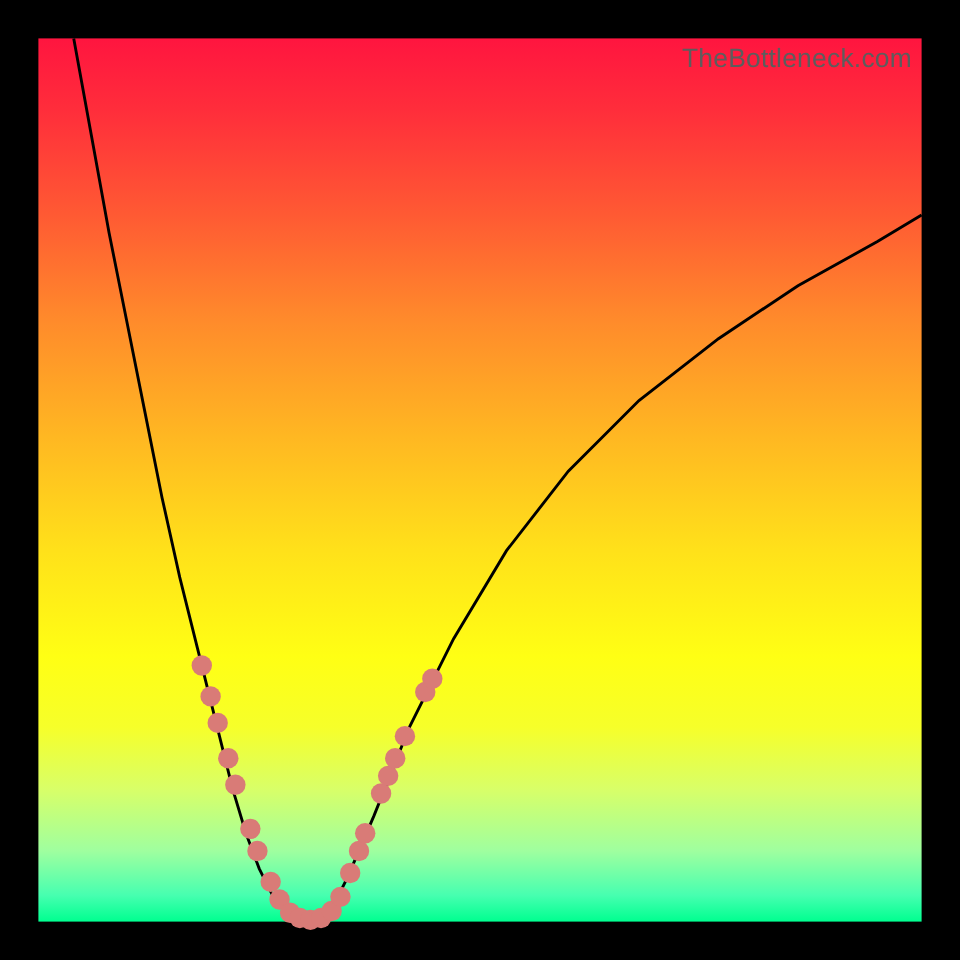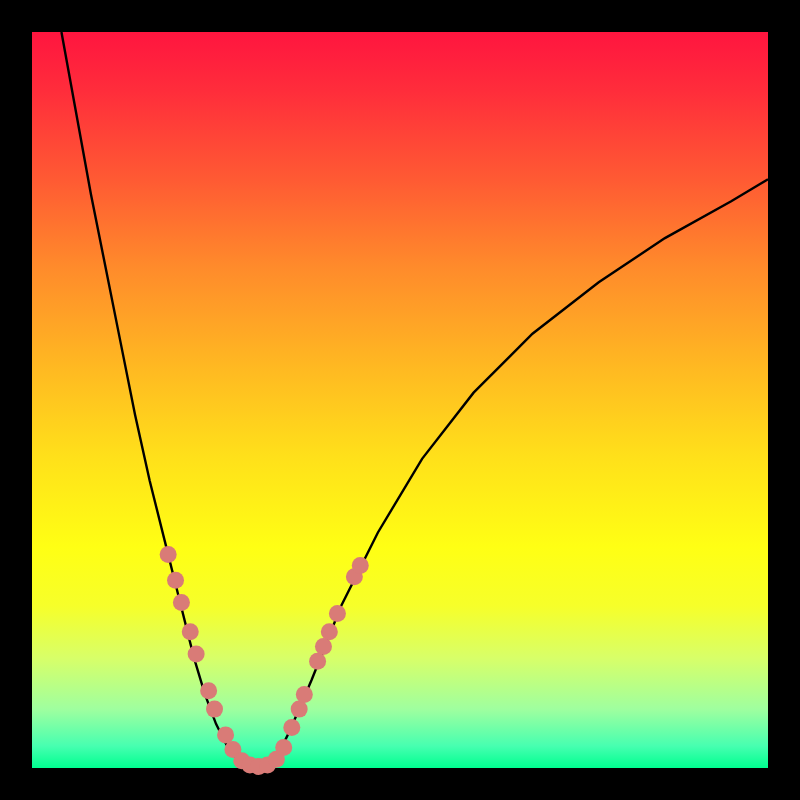--- a/index.html
+++ b/index.html
@@ -66,20 +66,21 @@
   .marker {
     fill: #d97b77;
     stroke: none;
   }
 </style>
 </head>
 <body>
 
 <div class="frame">
   <div class="plot">
+    <div class="watermark">TheBottleneck.com</div>
     <svg class="overlay" viewBox="0 0 736 736" preserveAspectRatio="none">
       <path id="curve-left" class="curve" d="M29.44 0.00 L44.16 80.96 L58.88 161.92 L73.60 235.52 L88.32 309.12 L103.04 382.72 L117.76 448.96 L132.48 507.84 L147.20 566.72 L161.92 625.60 L172.96 662.40 L184.00 691.84 L195.04 713.92 L206.08 728.64"></path>
       <path id="curve-mid" class="curve" d="M206.08 728.64 L213.44 733.79 L220.80 736.00 L228.16 736.00 L235.52 733.79 L242.88 728.64"></path>
       <path id="curve-right" class="curve" d="M242.88 728.64 L257.60 699.20 L279.68 647.68 L309.12 574.08 L345.92 500.48 L390.08 426.88 L441.60 360.64 L500.48 301.76 L566.72 250.24 L632.96 206.08 L699.20 169.28 L736.00 147.20"></path>
       <g id="markers">
           <circle cx="136.16" cy="522.56" r="8.5" class="marker" fill="#d97b77"></circle>
           <circle cx="143.52" cy="548.32" r="8.5" class="marker" fill="#d97b77"></circle>
           <circle cx="149.41" cy="570.40" r="8.5" class="marker" fill="#d97b77"></circle>
           <circle cx="158.24" cy="599.84" r="8.5" class="marker" fill="#d97b77"></circle>
           <circle cx="164.13" cy="621.92" r="8.5" class="marker" fill="#d97b77"></circle>

